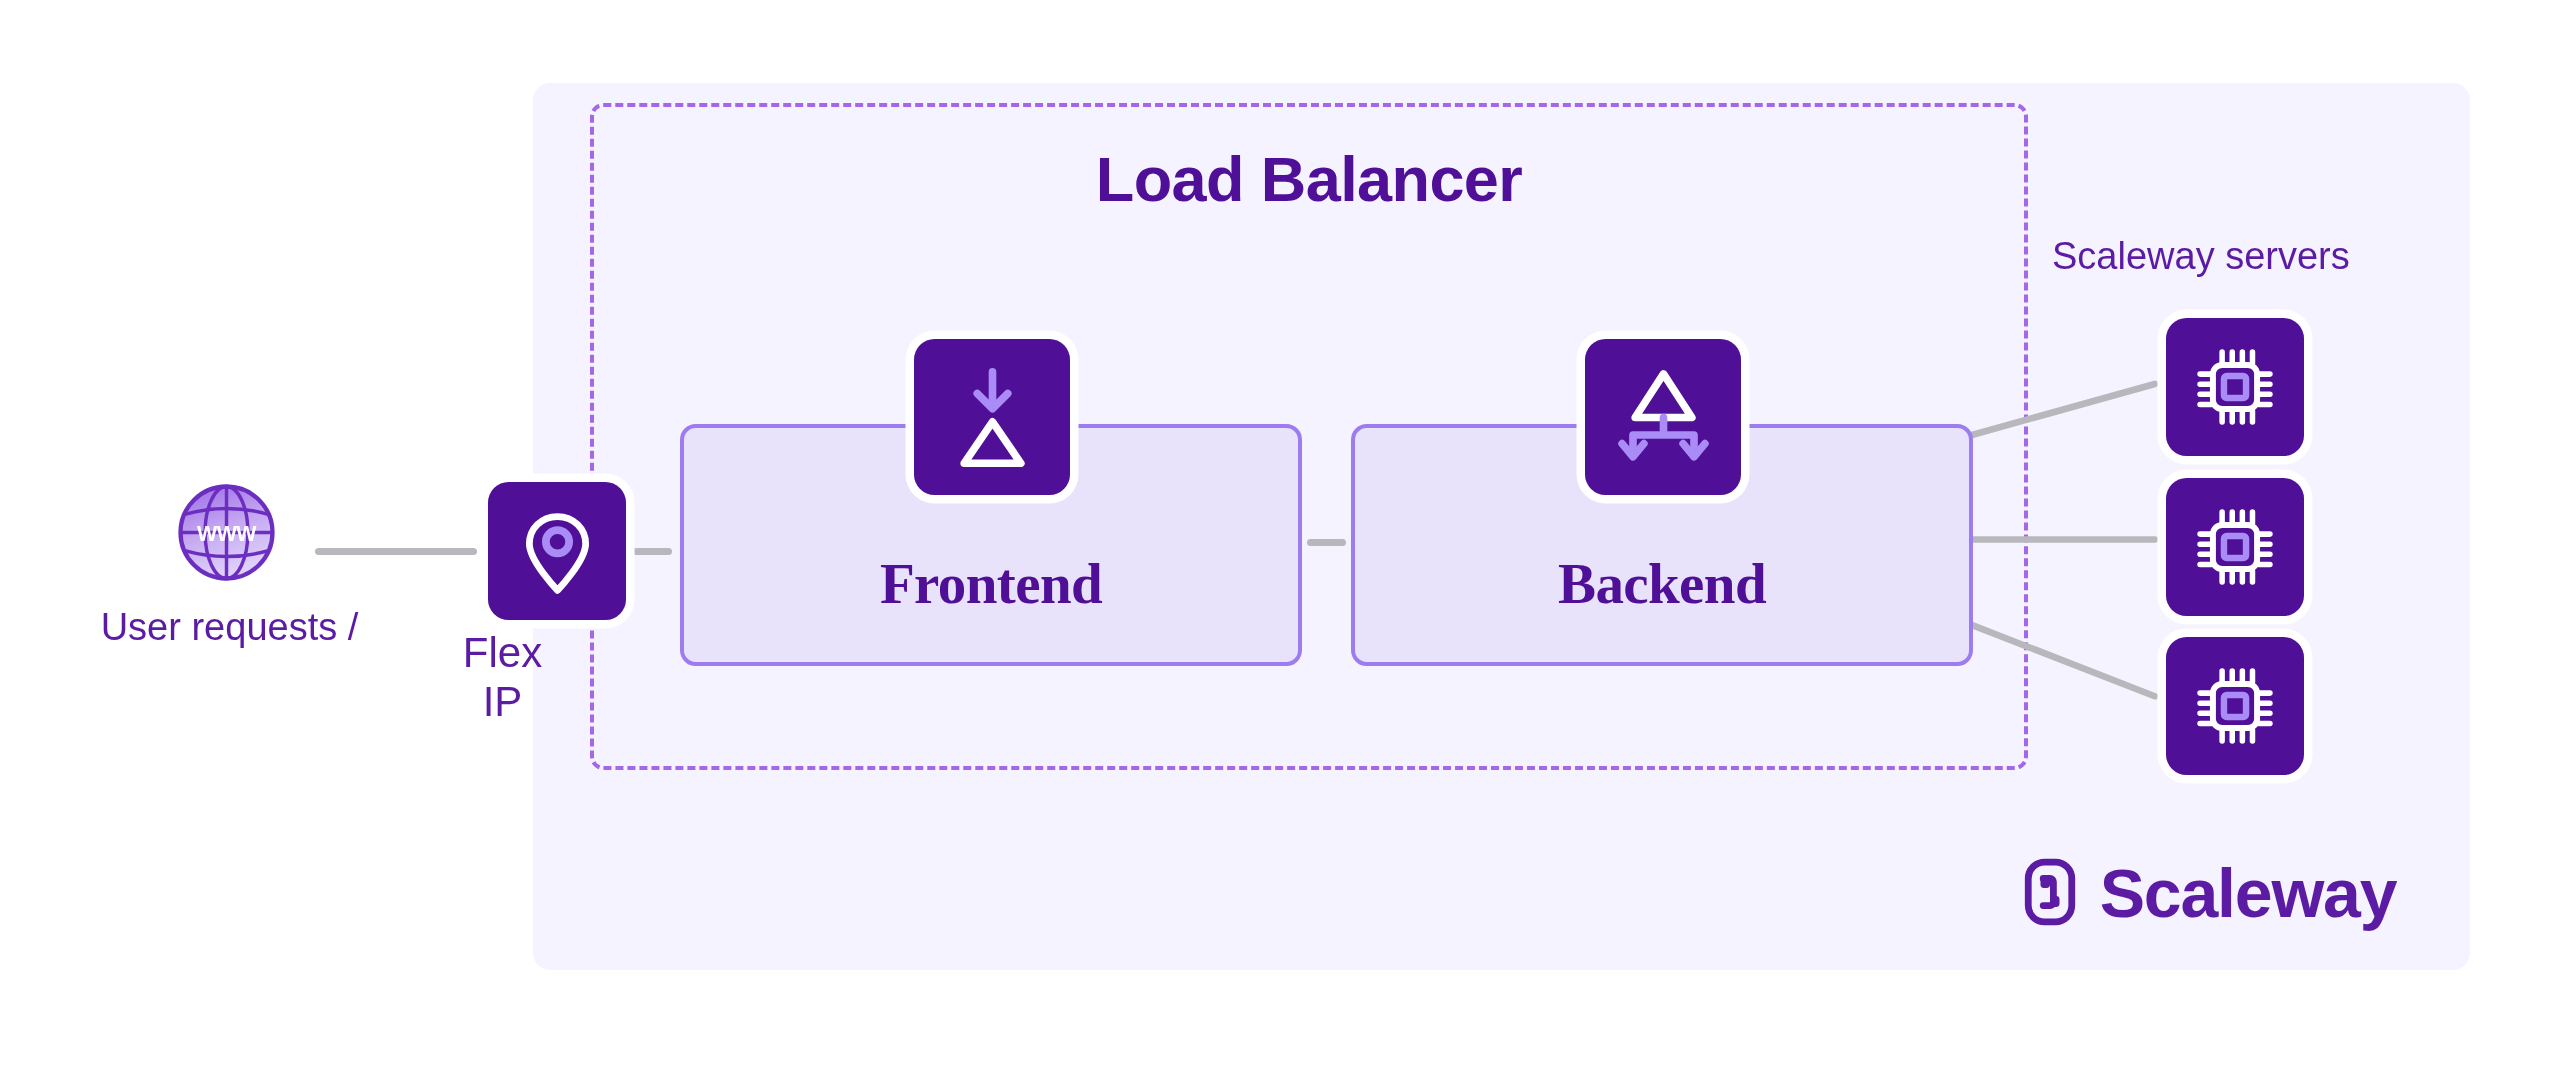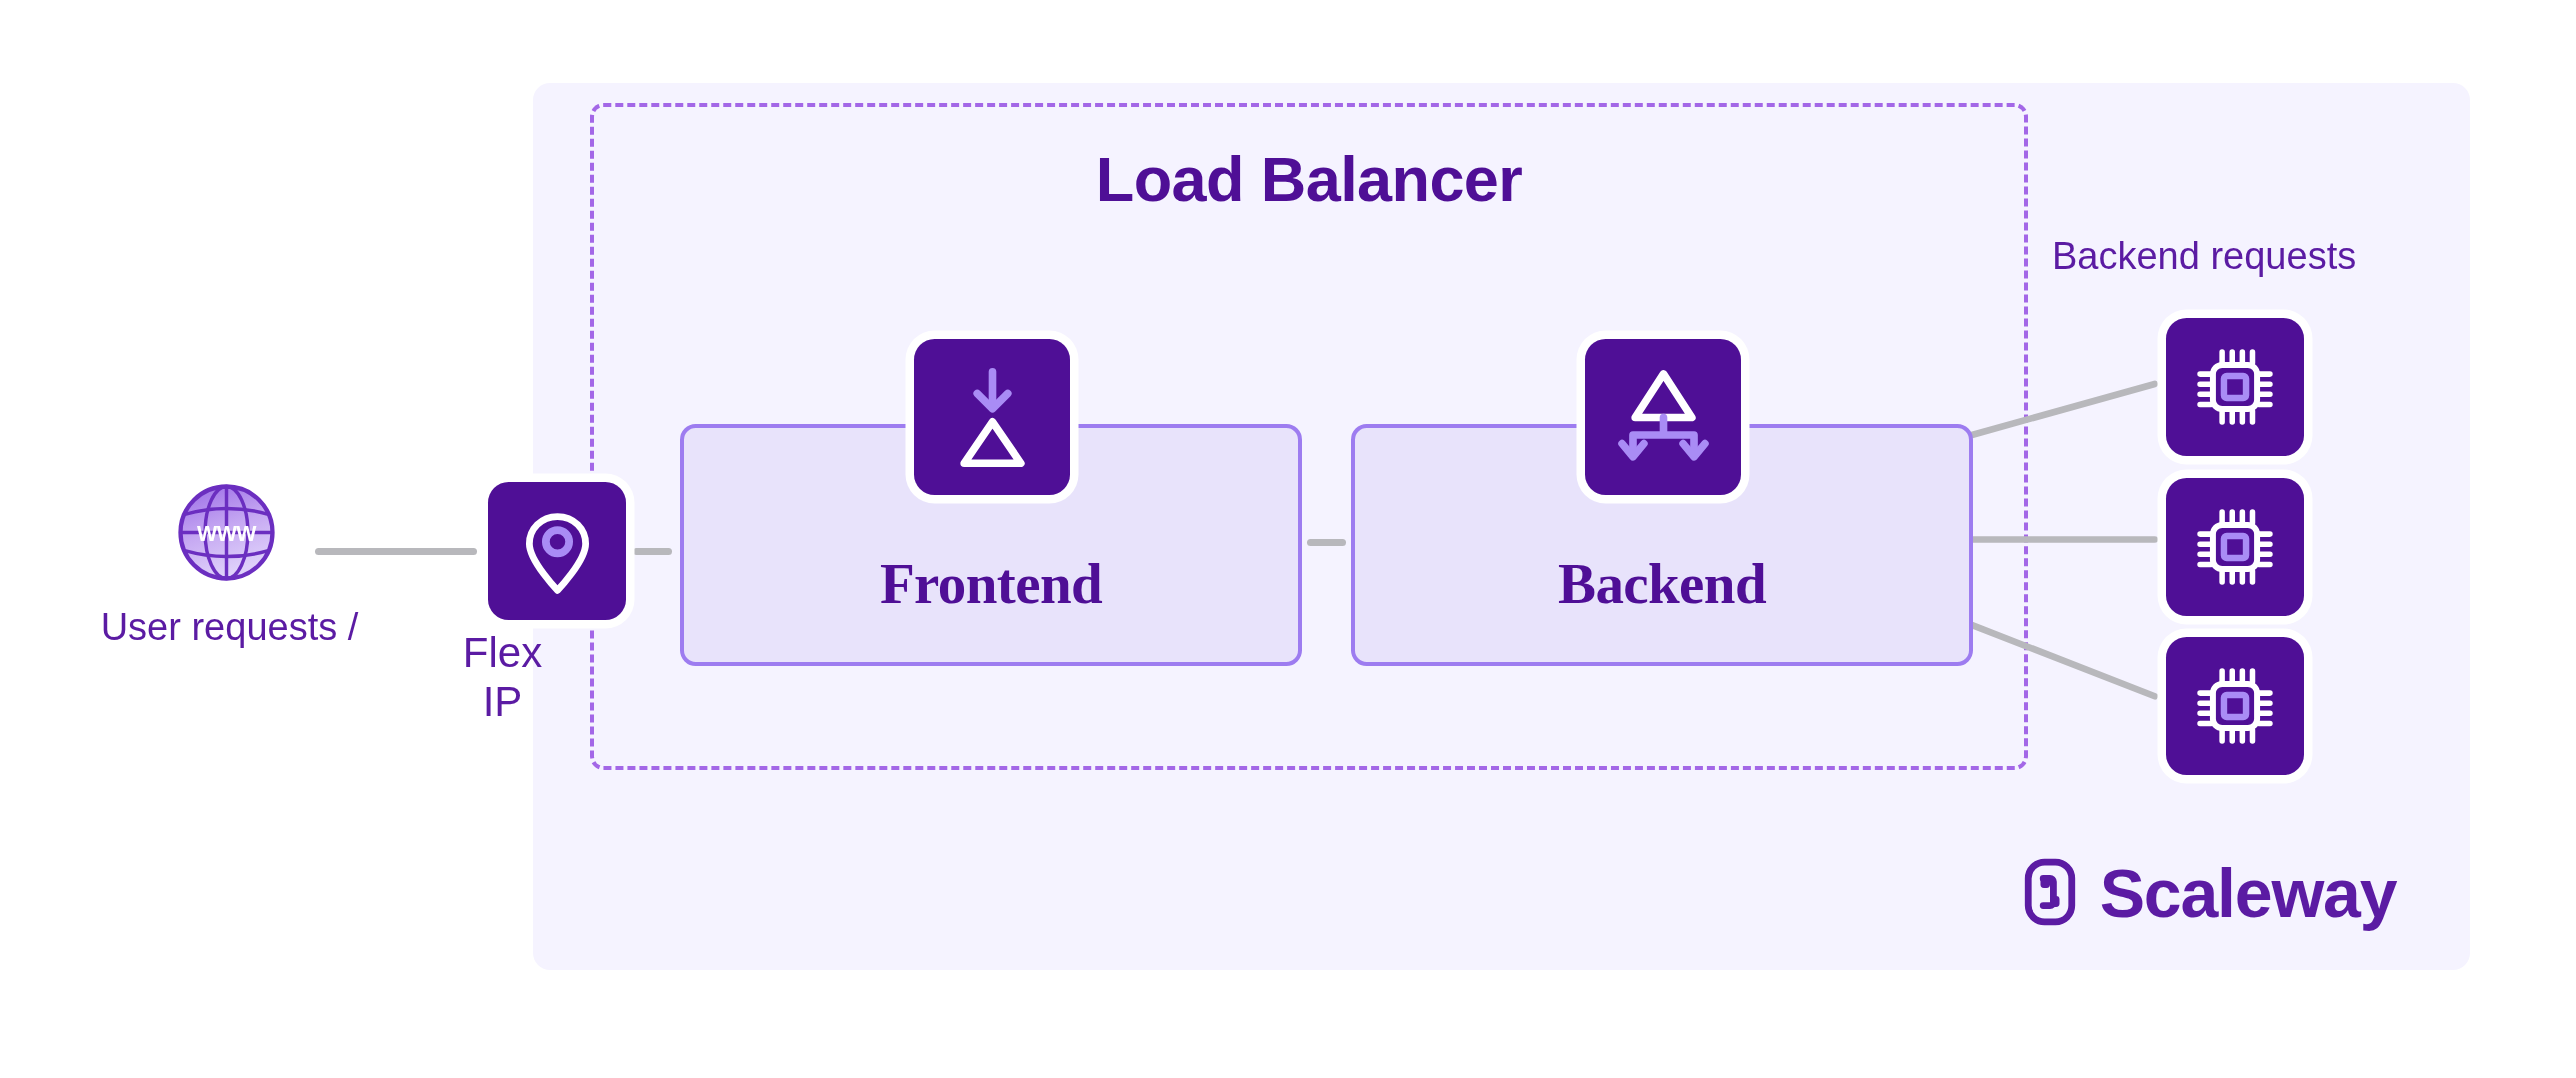--- a/index.html
+++ b/index.html
@@ -270,21 +270,21 @@
         <path d="M8 50 L92 50"></path>
         <path d="M11 67 Q50 78 89 67"></path>
       </g>
       <text x="50" y="58" text-anchor="middle" font-family="Liberation Sans, sans-serif" font-size="20" font-weight="700" fill="#ffffff" letter-spacing="-0.5">WWW</text>
     </svg>
   </div>
   <div class="user-label">
     <div>User requests /</div>
   </div>
 
-  <div class="backend-servers-label">Backend requests</div>
+  <div class="backend-servers-label">Scaleway servers</div>
 
   <div class="server-tile" id="server-0">
     <svg width="92" height="92" viewBox="0 0 100 100" xmlns="http://www.w3.org/2000/svg">
       <rect x="26" y="26" width="48" height="48" rx="10" fill="none" stroke="#ffffff" stroke-width="6.5"></rect>
       <rect x="38" y="38" width="24" height="24" rx="3" fill="none" stroke="#a98cf5" stroke-width="7"></rect>
       <g stroke="#ffffff" stroke-width="6" stroke-linecap="round">
         <path d="M36 12 L36 24 M47 12 L47 24 M58 12 L58 24 M69 12 L69 24"></path>
         <path d="M36 76 L36 88 M47 76 L47 88 M58 76 L58 88 M69 76 L69 88"></path>
         <path d="M12 36 L24 36 M12 47 L24 47 M12 58 L24 58 M12 69 L24 69"></path>
         <path d="M76 36 L88 36 M76 47 L88 47 M76 58 L88 58 M76 69 L88 69"></path>

